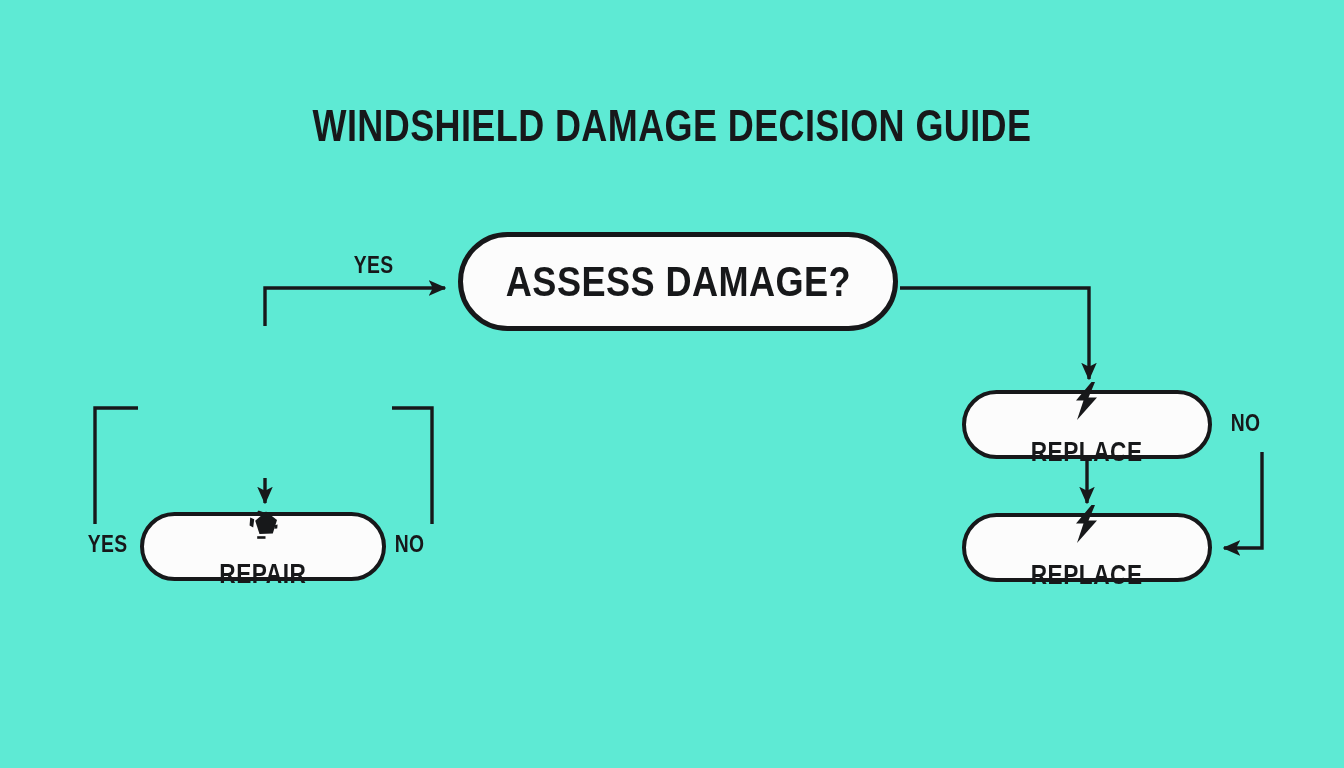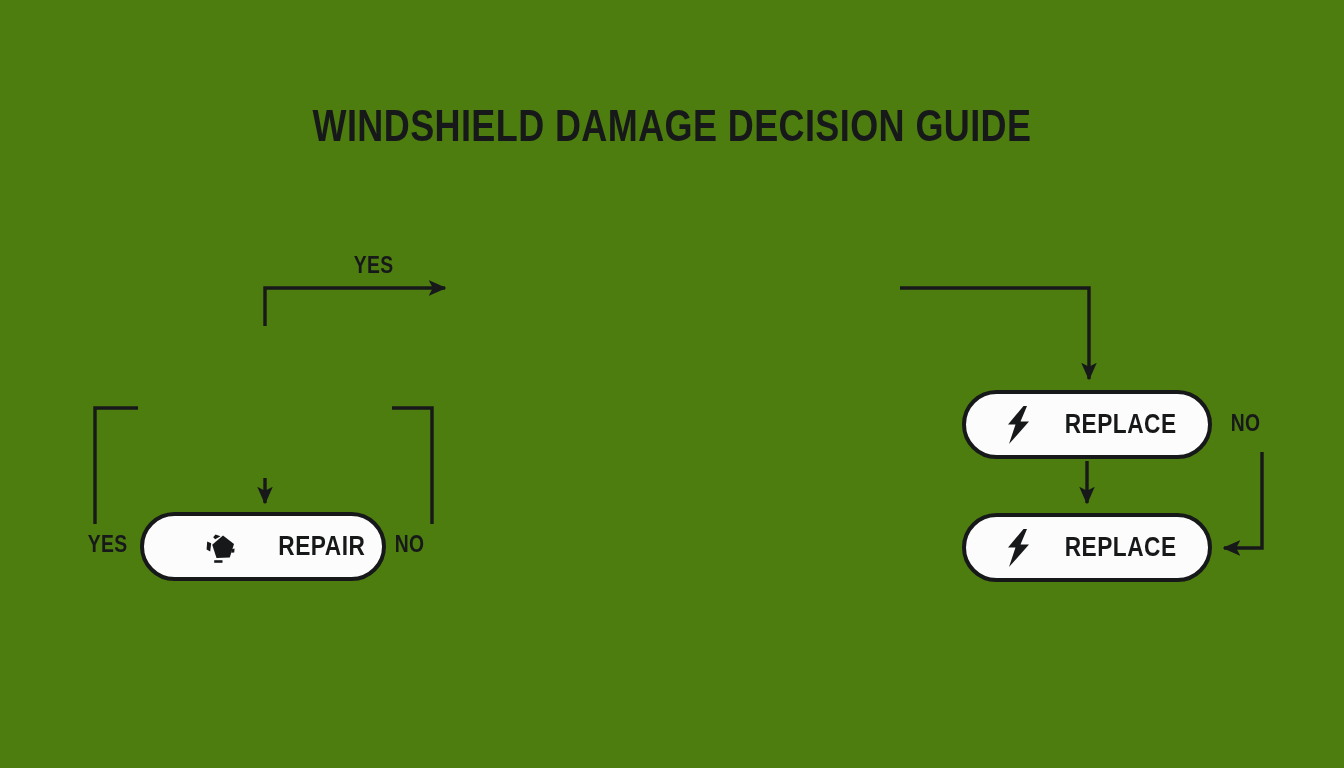--- a/index.html
+++ b/index.html
@@ -5,21 +5,21 @@
 <style>
   html, body {
     margin: 0;
     padding: 0;
     background: #ffffff;
   }
   #canvas {
     position: relative;
     width: 1344px;
     height: 768px;
-    background: #4d7c0f;
+    background: #5eead4;
     overflow: hidden;
     font-family: "Liberation Sans", sans-serif;
   }
 
   
   #title {
     position: absolute;
     left: 0;
     top: 100px;
     width: 1344px;
@@ -79,20 +79,21 @@
     font-size: 43px;
     letter-spacing: 0.5px;
   }
 
   .node-action {
     width: 250px;
     height: 69px;
     border-radius: 36px;
     border-width: 4.5px;
     gap: 16px;
+    flex-direction: column;
   }
   .node-action .node-label {
     font-size: 27px;
     letter-spacing: 0.6px;
   }
   .icon-slot {
     display: flex;
     align-items: center;
     justify-content: center;
     width: 52px;
@@ -100,21 +101,21 @@
     flex: 0 0 auto;
   }
   .label-slot {
     display: flex;
     align-items: center;
     justify-content: center;
     width: 120px;
     flex: 0 0 auto;
   }
 
-  #node-repair { left: 140px; top: 512px; width: 246px; height: 69px; justify-content: flex-end; }
+  #node-repair { left: 140px; top: 512px; width: 246px; height: 69px; }
   #node-replace-1 { left: 962px; top: 390px; }
   #node-replace-2 { left: 962px; top: 513px; }
 
   
   #node-decision {
     position: absolute;
     left: 138px;
     top: 326px;
     width: 254px;
     height: 164px;
@@ -186,20 +187,23 @@
     <path class="edge-line" d="M 1087 461 L 1087 503" marker-end="url(#arrowhead)"></path>
 
     <path class="edge-line" d="M 1262 452 L 1262 548 L 1224 548" marker-end="url(#arrowhead)"></path>
   </svg>
 
   <div class="edge-label" id="label-yes-top">YES</div>
   <div class="edge-label" id="label-yes-left">YES</div>
   <div class="edge-label" id="label-no-mid">NO</div>
   <div class="edge-label" id="label-no-right">NO</div>
 
+  <div class="node" id="node-assess">
+    <span class="node-label">ASSESS DAMAGE?</span>
+  </div>
 
 
   <div class="node node-action" id="node-repair">
     <span class="icon-slot">
       <svg width="36" height="36" viewBox="0 0 36 36" xmlns="http://www.w3.org/2000/svg">
         <polygon points="21,6.5 32,15 27.8,28.5 14.5,29 10.2,15.8" fill="#17181a"></polygon>
         <polygon points="13.5,5.5 18.5,7.2 13.2,10.2 11.2,8.2" fill="#17181a"></polygon>
         <polygon points="5.2,12.5 9.2,14.2 8.2,22.5 4.6,20.4" fill="#17181a"></polygon>
         <polygon points="12.2,31.2 20.5,31.2 20.5,33.8 12.2,33.8" fill="#17181a"></polygon>
         <polygon points="29.6,20.2 32.6,19.4 32.2,23.4 29.4,23.8" fill="#17181a"></polygon>

